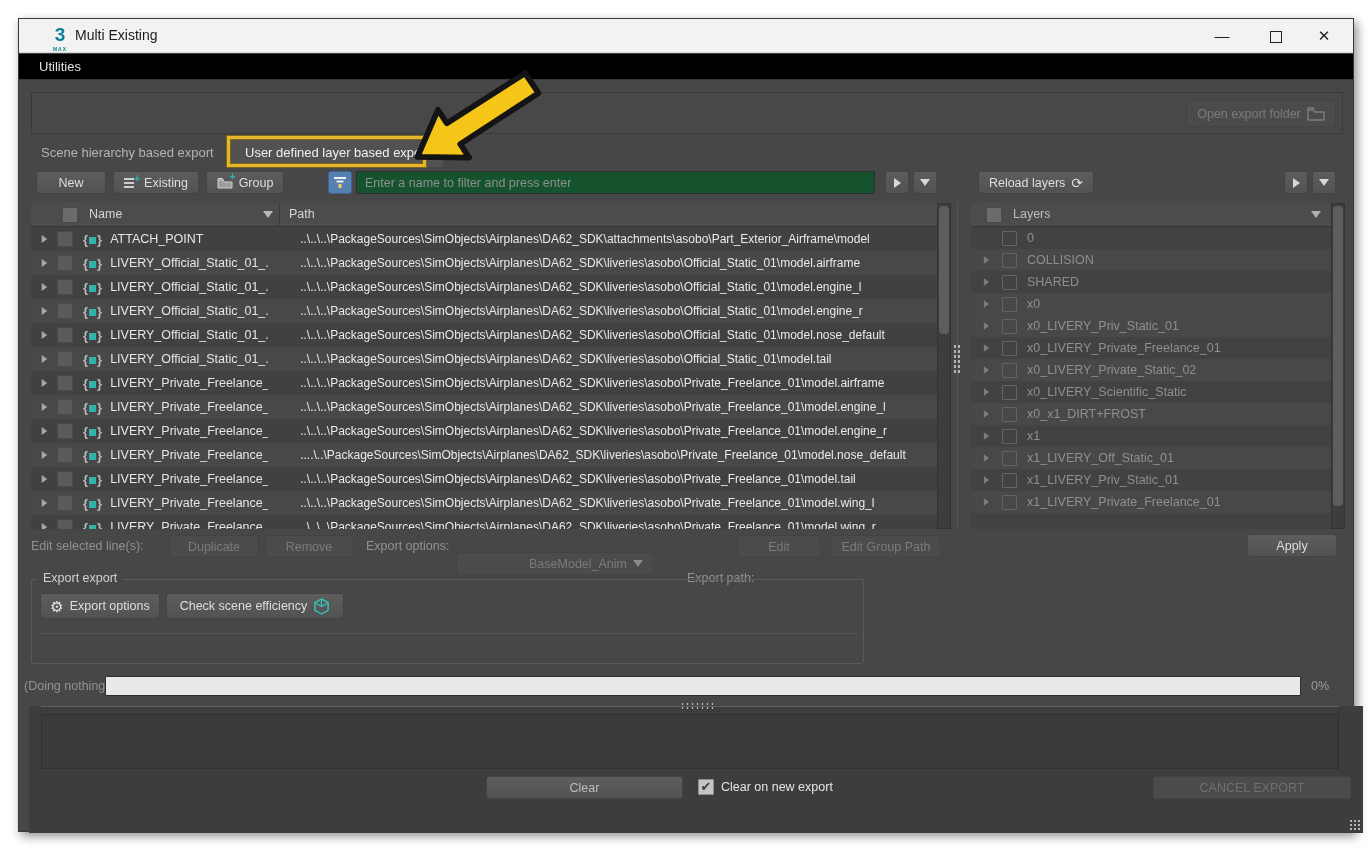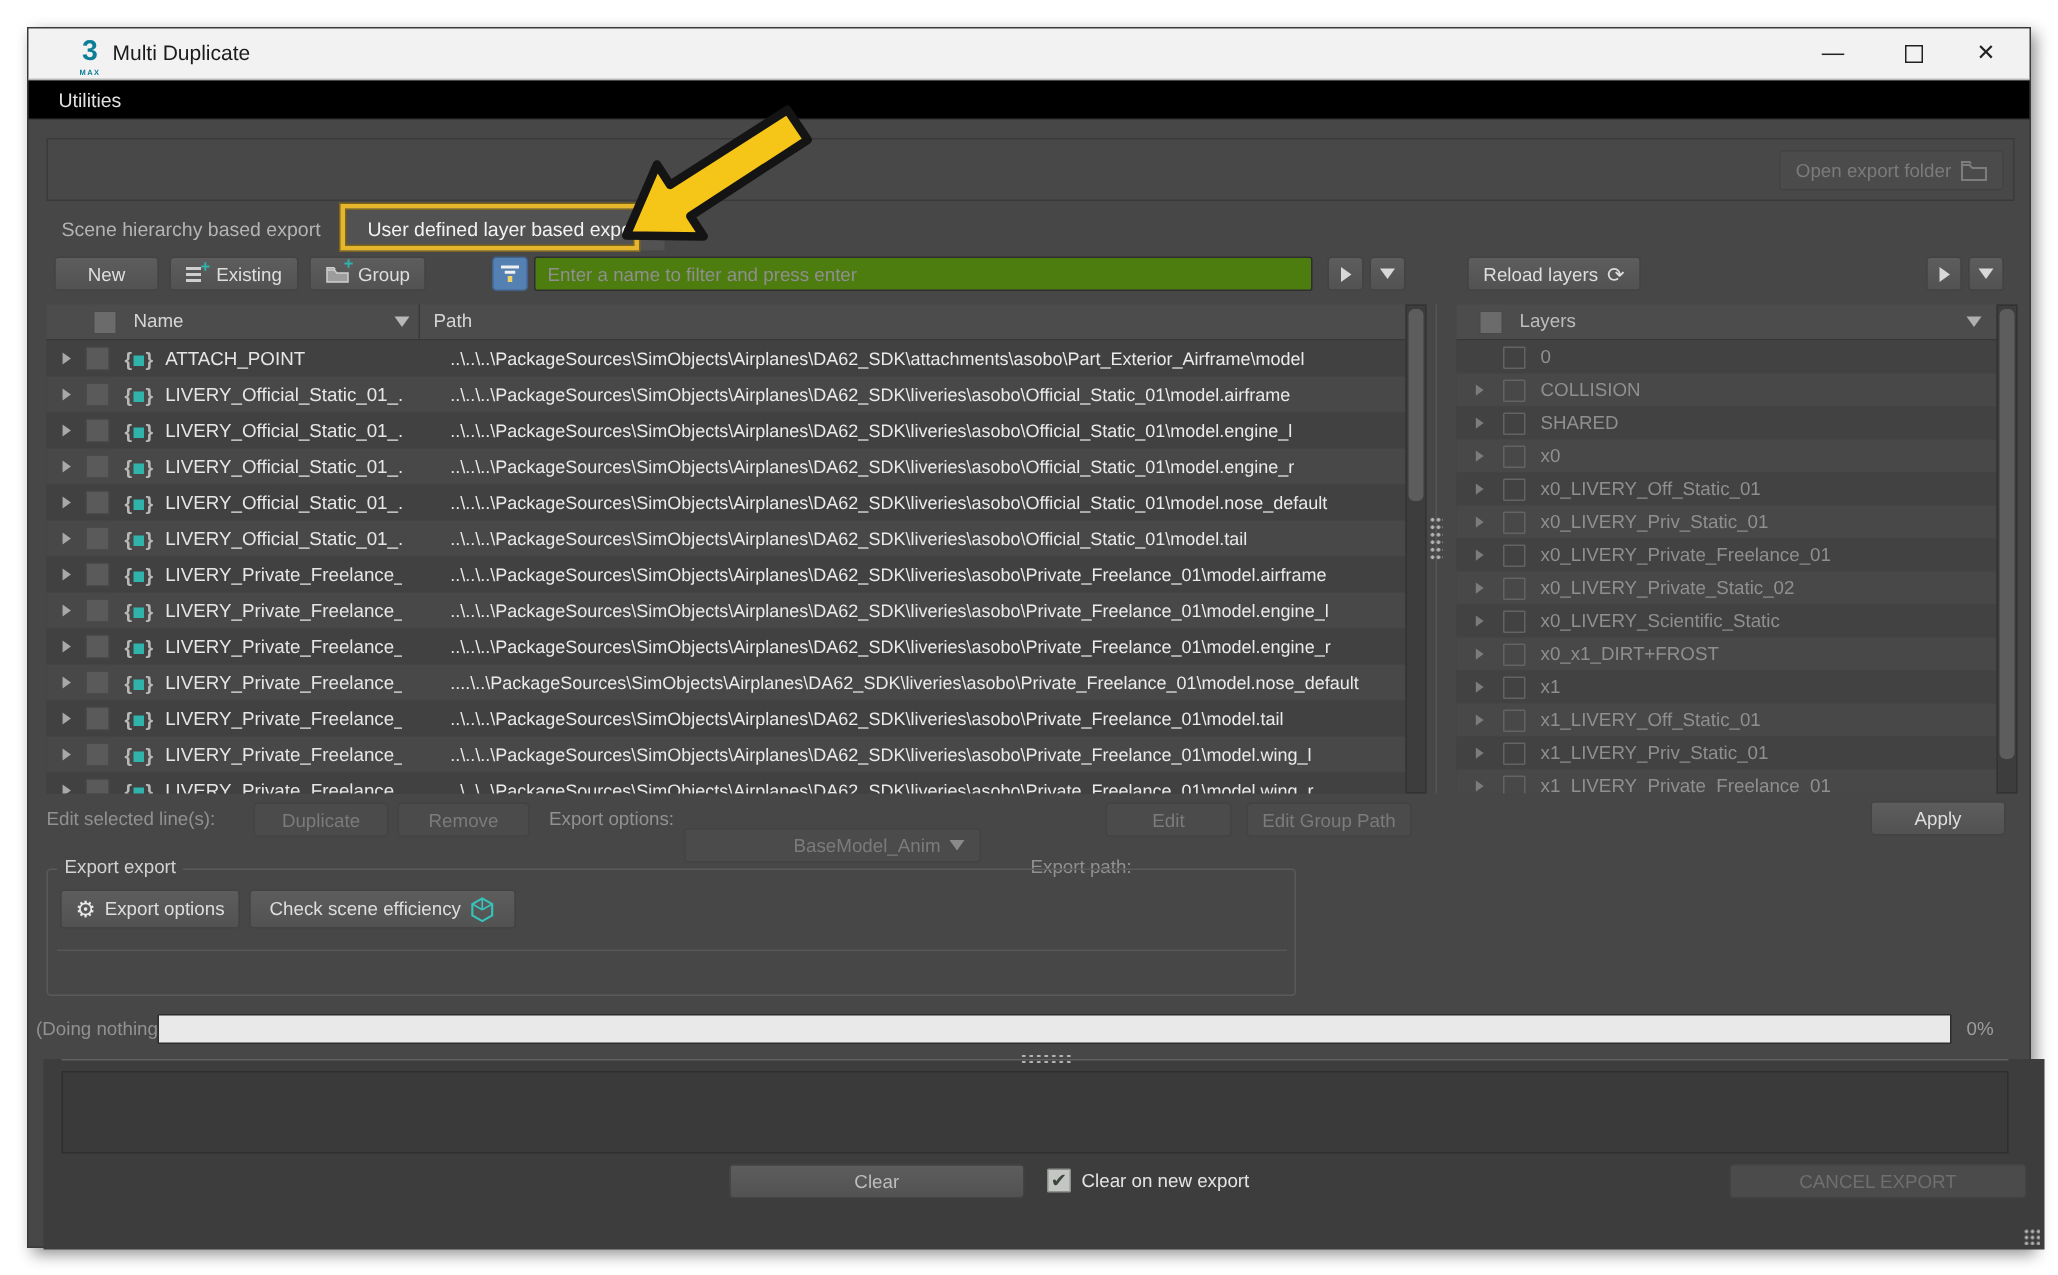--- a/index.html
+++ b/index.html
@@ -25,21 +25,21 @@
   .cb.header{background:#6b6b6b;}
   .cb.checked{background:#c3c6c3;border:1px solid #8d908d;color:#3c443c;font-size:13px;line-height:14px;text-align:center;font-weight:bold;}
   .tri-r{width:0;height:0;border-top:5px solid transparent;border-bottom:5px solid transparent;border-left:7px solid #a8a8a8;display:inline-block;}
   .tri-d{width:0;height:0;border-left:5px solid transparent;border-right:5px solid transparent;border-top:7px solid #a8a8a8;display:inline-block;}
   .panel-box{position:absolute;border:1px solid #3a3a3a;background:#4a4a4a;}
   
   .tab{position:absolute;top:118px;height:30px;font-size:13px;display:flex;align-items:center;padding:0 14px;color:#b4b4b4;}
   .tab.active{background:#525252;color:#f2f2f2;}
   .gold-box{position:absolute;border:3px solid #e5b62c;box-shadow:0 0 0 1px #7d651c, inset 0 0 0 1px #7d651c;z-index:40;pointer-events:none;}
   
-  .tool-input{position:absolute;background:#4d7c0f;border:1px solid #2e2e2e;border-radius:2px;color:#e0e0e0;font-size:12.5px;padding:0 8px;}
+  .tool-input{position:absolute;background:#14532d;border:1px solid #2e2e2e;border-radius:2px;color:#e0e0e0;font-size:12.5px;padding:0 8px;}
   .tool-input::placeholder{color:#8f8f8f;}
   .smallbtn{position:absolute;width:24px;height:23px;background:linear-gradient(#5d5d5d,#525252);border:1px solid #434343;border-radius:3px;display:flex;align-items:center;justify-content:center;}
   
   .grid-header{position:absolute;background:#4c4c4c;border-bottom:1px solid #363636;color:#d6d6d6;font-size:12.5px;}
   .trow{height:24px;display:flex;align-items:center;font-size:12.5px;color:#e6e6e6;white-space:nowrap;overflow:hidden;}
   .trow.odd{background:#484848;} .trow.even{background:#414141;}
   .lrow{height:22px;display:flex;align-items:center;font-size:12.5px;color:#8f8f8f;white-space:nowrap;overflow:hidden;}
   .lrow.odd{background:#484848;} .lrow.even{background:#424242;}
   .brace{color:#b9b9b9;font-weight:bold;font-size:13px;}
   .tealsq{display:inline-block;width:7px;height:7px;background:#2fb3ab;margin:0 1px;}
@@ -56,21 +56,21 @@
   .gripdots{position:absolute;width:34px;height:7px;
     background-image:radial-gradient(#b5b5b5 1px, transparent 1.2px);background-size:5px 4px;}
 </style>
 </head>
 <body>
 
 <div class="window">
 
   <div class="titlebar">
     <div class="logo">3<small>MAX</small></div>
-    <div class="title-text">Multi Duplicate</div>
+    <div class="title-text">Multi Existing</div>
     <div class="winbtn" style="right:108px;">—</div>
     <div class="winbtn" style="right:54px;"><span style="display:inline-block;width:12px;height:12px;border:1.5px solid #222;vertical-align:middle;"></span></div>
     <div class="winbtn" style="right:6px;">✕</div>
   </div>
 
   <div class="menubar">
     <div class="menu-item">Utilities</div>
   </div>
 
   <div class="panel-box" style="left:12px;top:73px;width:1312px;height:42px;background:#484848;">
@@ -267,25 +267,20 @@
       <div class="lrow even">
         <span class="tri-r" style="margin-left:12px;transform:scale(.75);border-left-color:#7c7c7c;visibility:visible;"></span>
         <span class="cb outline" style="position:static;margin-left:12px;flex:none;width:15px;height:15px;"></span>
         <span style="margin-left:10px;">SHARED</span>
       </div>
       <div class="lrow odd">
         <span class="tri-r" style="margin-left:12px;transform:scale(.75);border-left-color:#7c7c7c;visibility:visible;"></span>
         <span class="cb outline" style="position:static;margin-left:12px;flex:none;width:15px;height:15px;"></span>
         <span style="margin-left:10px;">x0</span>
       </div>
-      <div class="lrow even">
-        <span class="tri-r" style="margin-left:12px;transform:scale(.75);border-left-color:#7c7c7c;visibility:visible;"></span>
-        <span class="cb outline" style="position:static;margin-left:12px;flex:none;width:15px;height:15px;"></span>
-        <span style="margin-left:10px;">x0_LIVERY_Off_Static_01</span>
-      </div>
       <div class="lrow odd">
         <span class="tri-r" style="margin-left:12px;transform:scale(.75);border-left-color:#7c7c7c;visibility:visible;"></span>
         <span class="cb outline" style="position:static;margin-left:12px;flex:none;width:15px;height:15px;"></span>
         <span style="margin-left:10px;">x0_LIVERY_Priv_Static_01</span>
       </div>
       <div class="lrow even">
         <span class="tri-r" style="margin-left:12px;transform:scale(.75);border-left-color:#7c7c7c;visibility:visible;"></span>
         <span class="cb outline" style="position:static;margin-left:12px;flex:none;width:15px;height:15px;"></span>
         <span style="margin-left:10px;">x0_LIVERY_Private_Freelance_01</span>
       </div>

